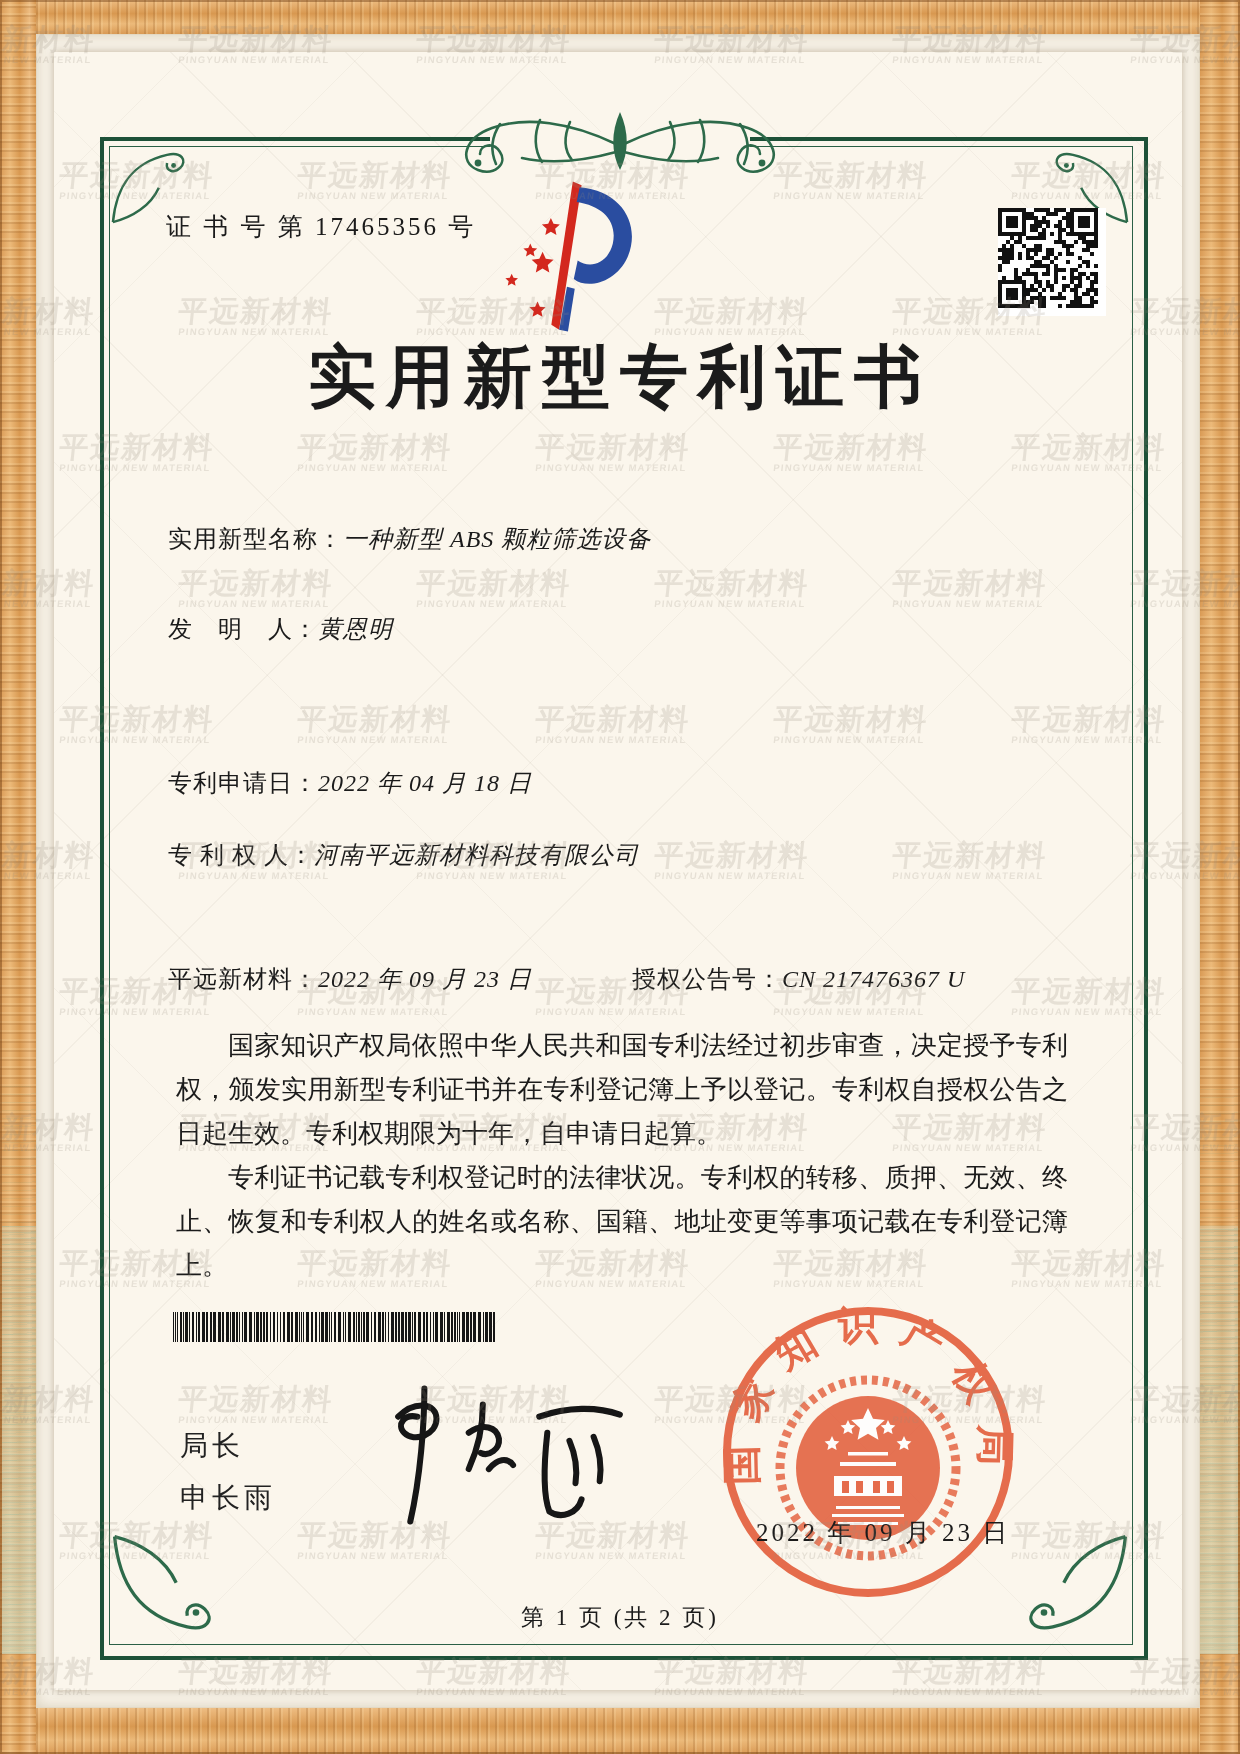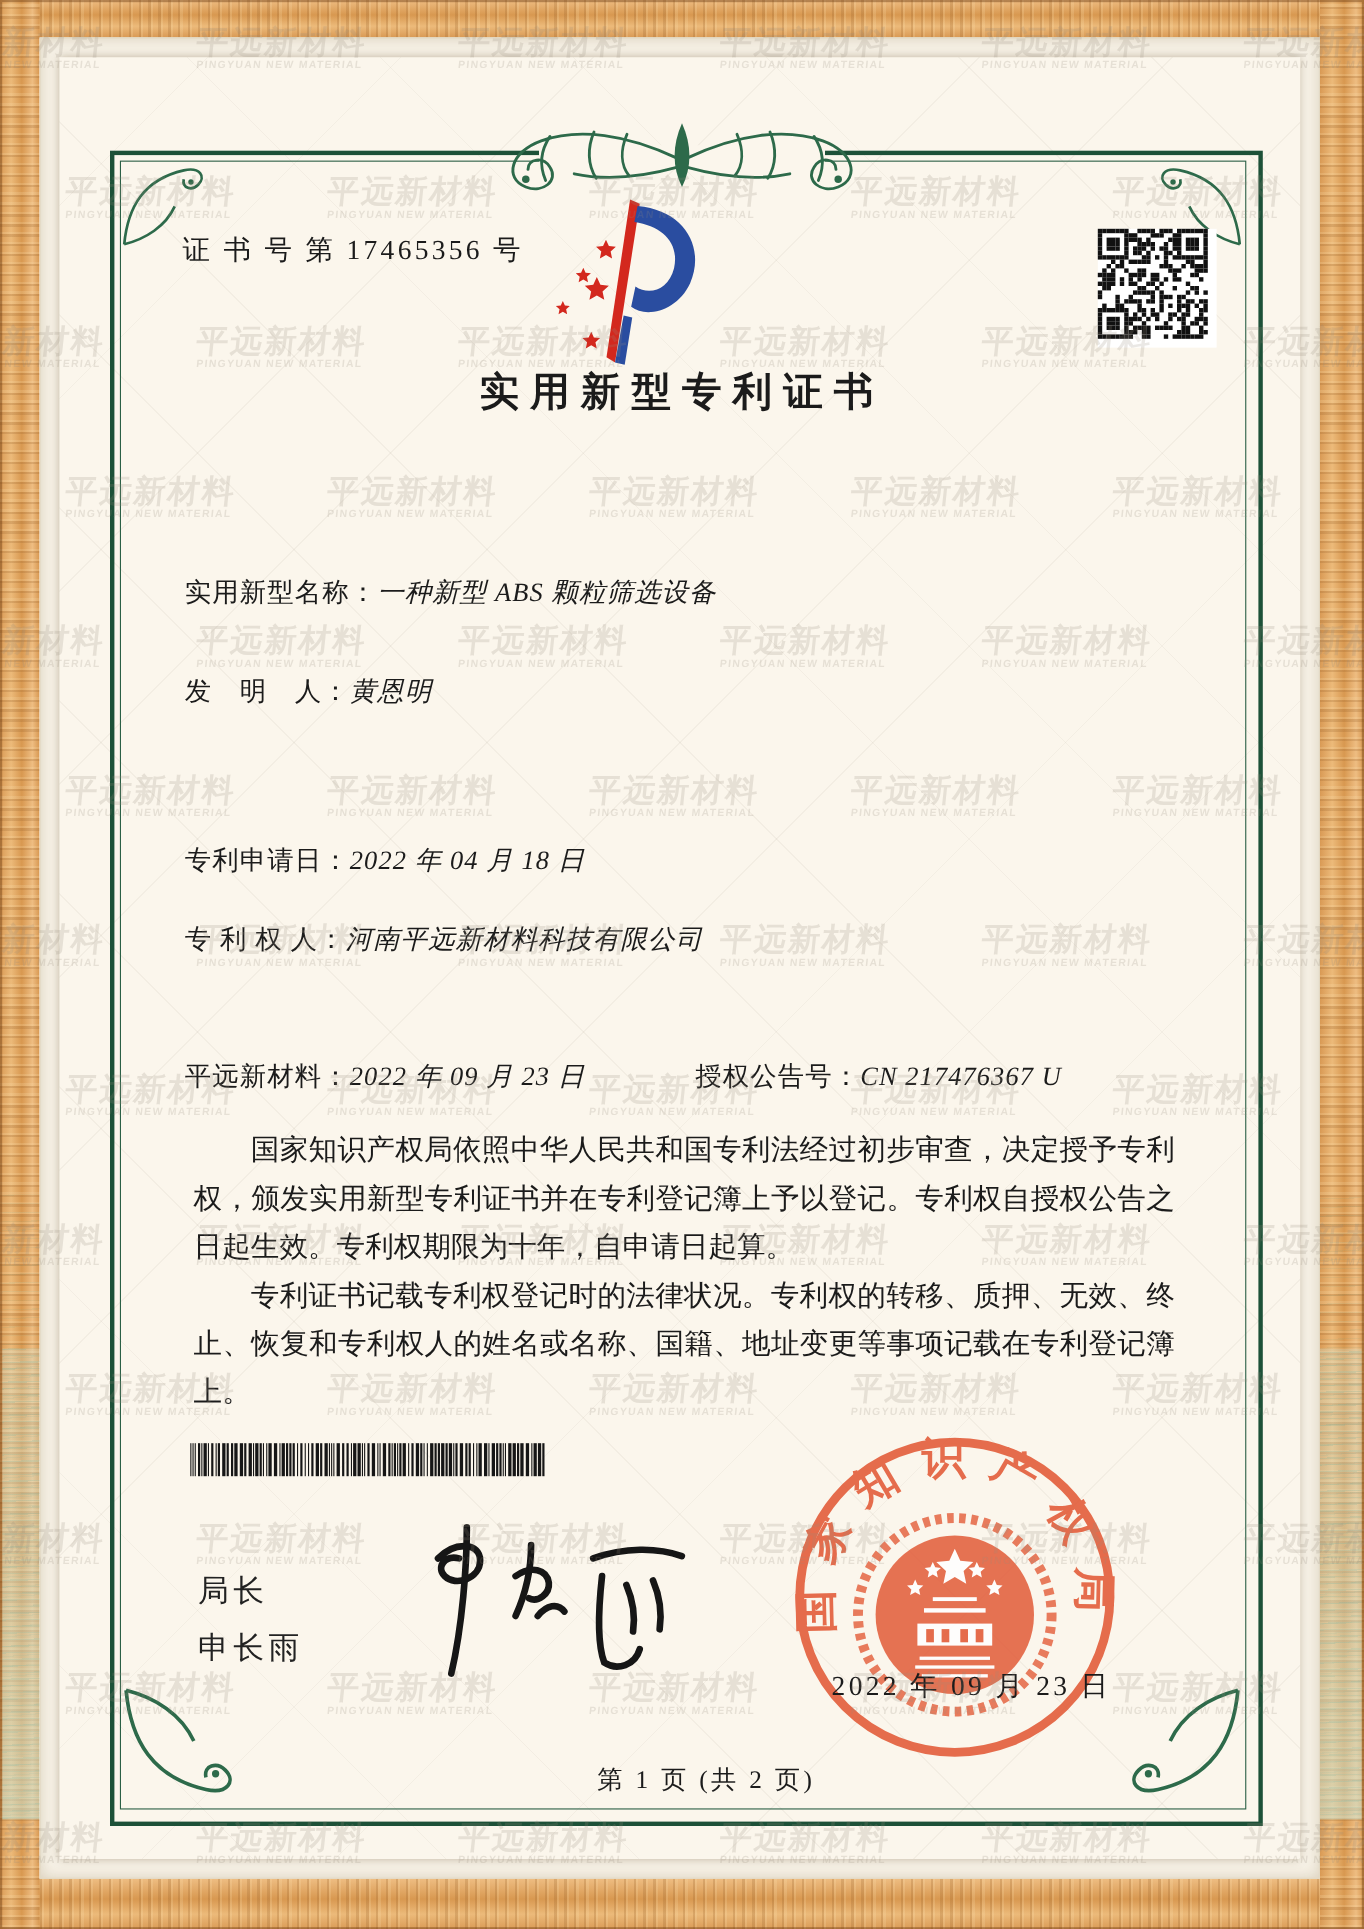--- a/index.html
+++ b/index.html
@@ -39,37 +39,37 @@
      font-size:300px;font-weight:bold;letter-spacing:36px;color:rgba(160,148,130,.10);
      transform:rotate(-56deg);transform-origin:300px 300px;white-space:nowrap;}
   
   .gb{position:absolute;z-index:2;pointer-events:none;}
   #gb-outer{left:100px;top:137px;width:1040px;height:1515px;border:4px solid #1d5138;}
   #gb-inner{left:109px;top:146px;width:1022px;height:1497px;border:1.5px solid #2a5f45;}
   .orn{position:absolute;z-index:3;}
   
   .abs{position:absolute;z-index:5;}
   #cert-no{left:166px;top:210px;font-size:25px;letter-spacing:3px;}
-  #title{left:100px;top:332px;width:1040px;text-align:center;font-size:36px;font-weight:bold;letter-spacing:10px;}
+  #title{left:100px;top:332px;width:1040px;text-align:center;font-size:68px;font-weight:bold;letter-spacing:10px;}
   .field-row{position:absolute;left:168px;z-index:5;font-size:24px;line-height:34px;}
   .flabel{letter-spacing:1px;}
   .fvalue{letter-spacing:1px;font-style:italic;}
   .field-row.addr{display:flex;}
   .field-row.addr .fvalue{display:inline-block;width:690px;vertical-align:top;}
   #grant-row{left:168px;top:962px;}
   #grant-no{position:absolute;left:464px;top:0;white-space:nowrap;}
   #legal{left:176px;top:1024px;width:892px;z-index:5;font-size:26px;line-height:44px;text-align:justify;}
   #legal p{margin:0;text-indent:2em;}
   #barcode{left:173px;top:1312px;width:324px;height:30px;z-index:5;font-size:0;background:#fff0;}
   #barcode span{display:inline-block;height:30px;vertical-align:top;}
   #signer{left:180px;top:1420px;z-index:5;font-family:"Liberation Sans",sans-serif;font-size:28px;line-height:52px;letter-spacing:4px;color:#222;}
   #signature{left:370px;top:1382px;z-index:5;}
   #seal{left:716px;top:1300px;z-index:4;opacity:.88;}
   #seal-date{left:756px;top:1516px;z-index:6;font-size:25px;letter-spacing:3px;white-space:nowrap;}
-  #page-no{left:100px;top:1602px;width:1040px;text-align:center;z-index:5;font-size:23px;letter-spacing:3px;margin-left:22px;}
+  #page-no{left:100px;top:1602px;width:1040px;text-align:center;z-index:5;font-size:23px;letter-spacing:3px;}
   #footer-note{left:0;top:1666px;width:1240px;text-align:center;z-index:5;font-size:24px;letter-spacing:8px;}
   #qr{left:998px;top:208px;width:108px;height:108px;background:#fff;z-index:5;padding:0;}
   #qr .qrow{height:4px;font-size:0;white-space:nowrap;}
   #qr .c{display:inline-block;width:4px;height:4px;}
   #qr .b{background:#111;}
   #logo{left:487px;top:180px;z-index:5;}
   
   #wmlayer{position:absolute;inset:0;z-index:9;pointer-events:none;}
   .wm{position:absolute;text-align:center;transform:skewX(-6deg);color:rgba(150,140,124,.20);}
   .wm .zh{font-family:"Liberation Sans",sans-serif;font-weight:bold;font-size:29px;letter-spacing:2px;line-height:30px;white-space:nowrap;}

